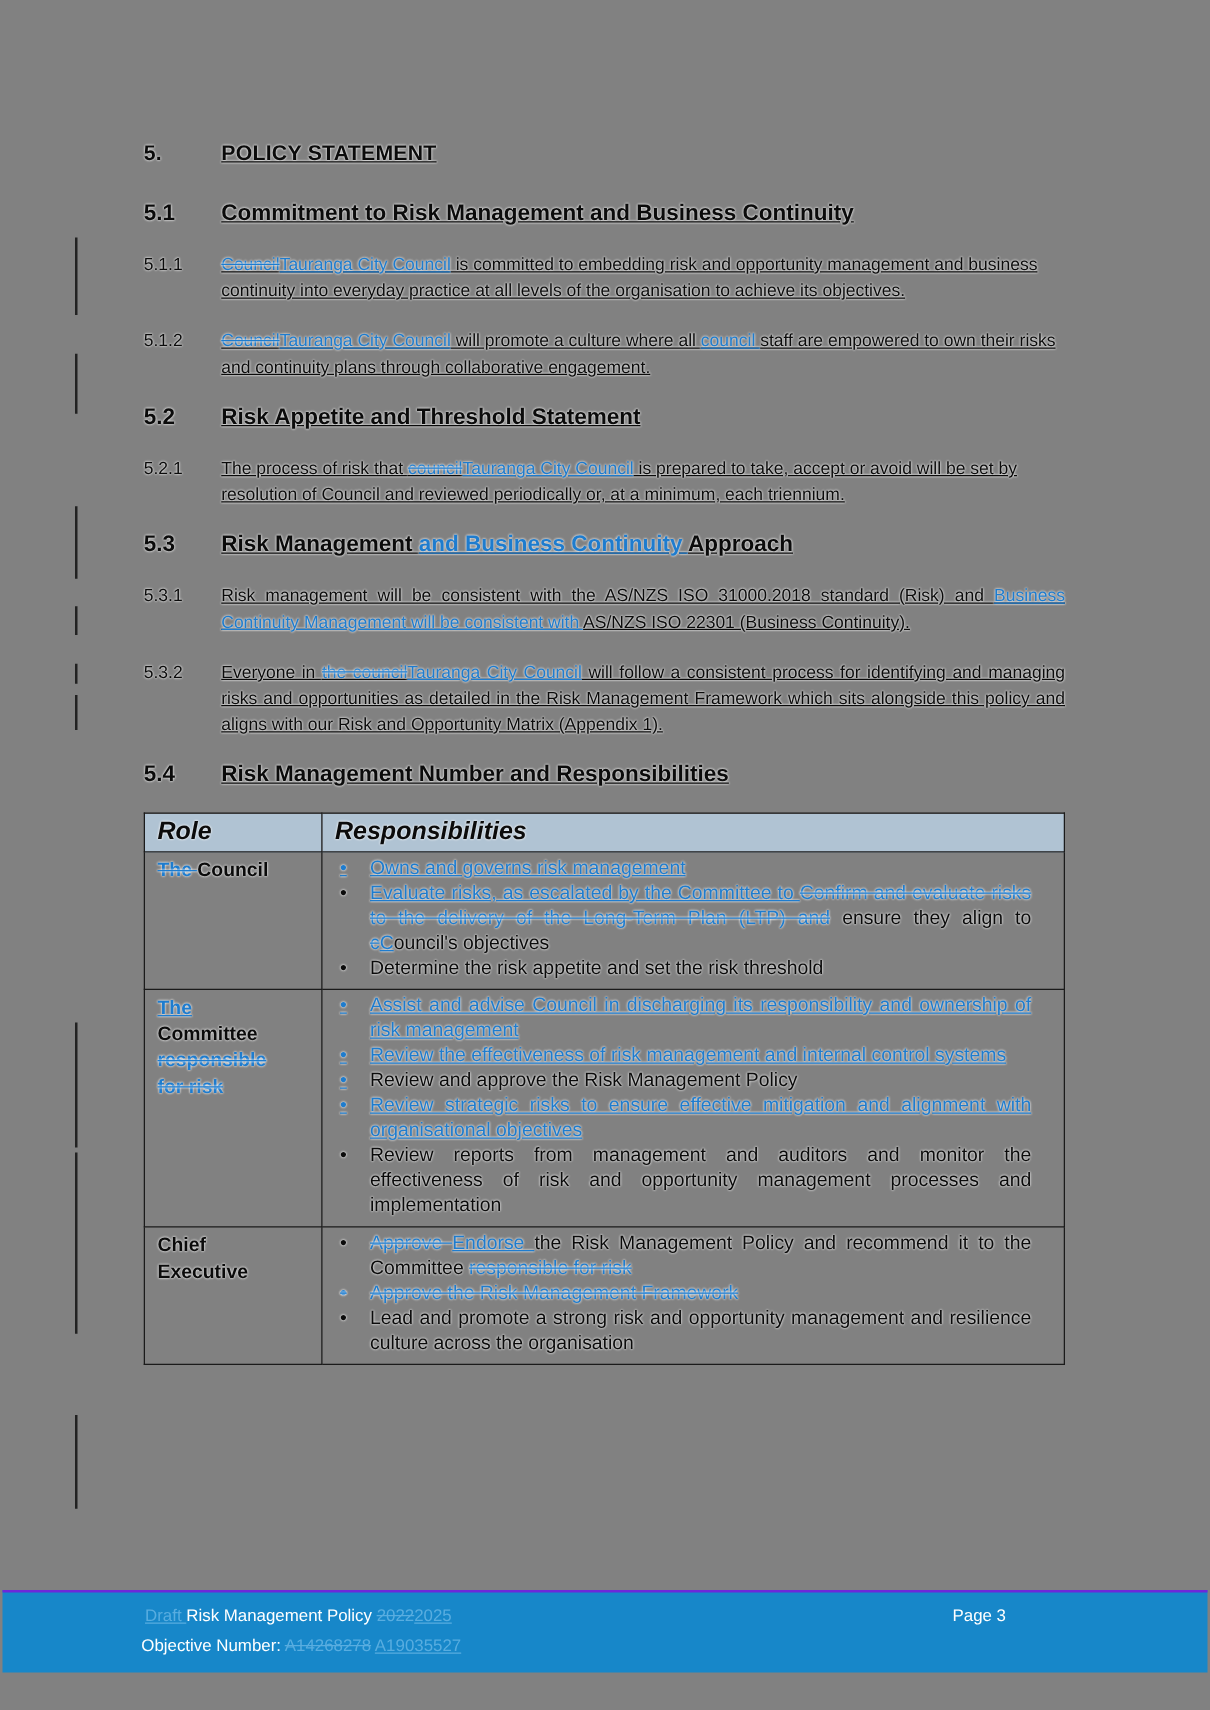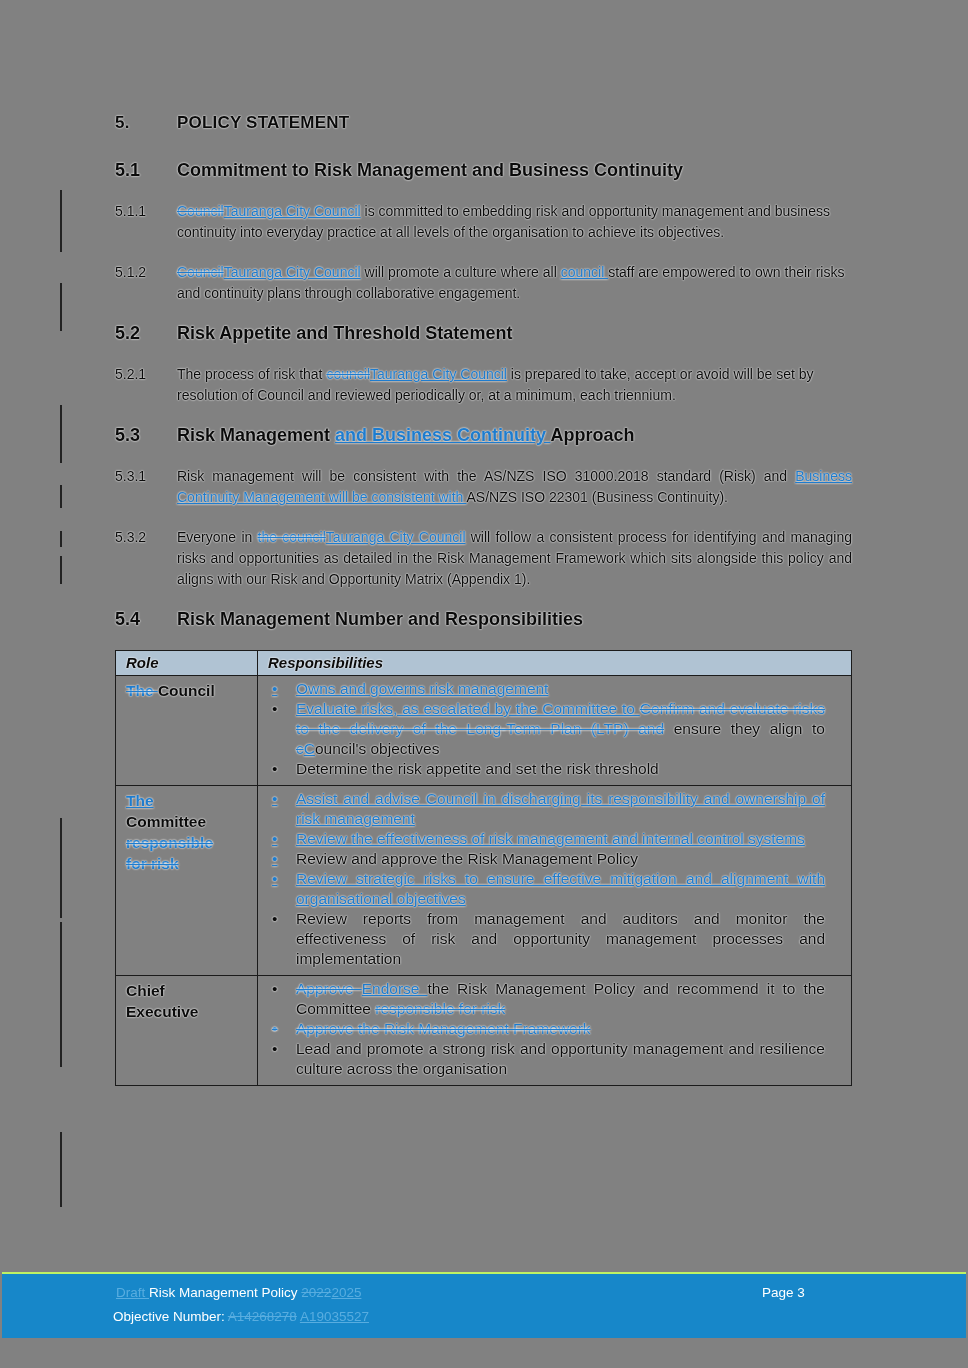--- a/index.html
+++ b/index.html
@@ -20,21 +20,21 @@
   
   .cb{position:absolute;left:60px;width:2px;background:#222;}
   
   .content{position:absolute;left:115px;top:112px;width:737px;}
   .doc-block{position:relative;padding-left:62px;}
   .doc-block .num{position:absolute;left:0;top:0;}
   .blk-h1{font-size:17px;font-weight:bold;line-height:22px;margin:0 0 26px 0;letter-spacing:.2px;}
   .blk-h2{font-size:18px;font-weight:bold;line-height:21px;margin:0 0 20px 0;}
   .blk-p{font-size:14px;line-height:21px;margin:0 0 19px 0;}
   .blk-p.justify .btext{text-align:justify;}
-  .btext{width:675px;}
+  .btext{width:675px;text-decoration:underline;}
   .halo, .halo *{
     text-shadow:0 0 2px rgba(255,255,255,.95),0 0 2px rgba(255,255,255,.55);
   }
   .run-ins{color:var(--blue);text-decoration:underline;}
   .run-del{color:var(--blue);text-decoration:line-through;}
   
   .roles-table{
     border-collapse:collapse;
     width:737px;
     margin-top:9px;
@@ -44,21 +44,21 @@
   .roles-table th,.roles-table td{
     border:1.4px solid #1b1b1b;
     vertical-align:top;
   }
   .roles-table thead th{
     background:#b0c3d3;
     font-style:italic;
     font-weight:bold;
     text-align:left;
     padding:3px 8px 4px 10px;
-    font-size:15px;
+    font-size:20px;
   }
   td.role-cell{
     width:142px;
     padding:4px 28px 6px 10px;
     font-weight:bold;
     line-height:21px;
     box-sizing:border-box;
   }
   td.resp-cell{padding:3px 26px 6px 0;}
   ul.resp-list{list-style:none;margin:0;padding:0 0 0 14px;}
@@ -69,21 +69,21 @@
     text-align:justify;
   }
   ul.resp-list .mk{
     position:absolute;left:0;top:0;width:22px;display:inline-block;
   }
   
   .footer{
     position:absolute;
     left:2px;right:2px;top:1272px;height:66px;
     background:var(--footer-blue);
-    border-top:2px solid #bef264;
+    border-top:2px solid #6d28d9;
     color:#fff;
     font-size:13.5px;
     box-sizing:border-box;
   }
   .f-line1{position:relative;margin:11px 0 0 114px;}
   .f-page{position:absolute;left:646px;top:0;}
   .f-line2{margin:9px 0 0 111px;}
   .footer .run-ins{color:var(--footer-light);text-decoration:underline;}
   .footer .run-del{color:var(--footer-light);text-decoration:line-through;}
 </style>

